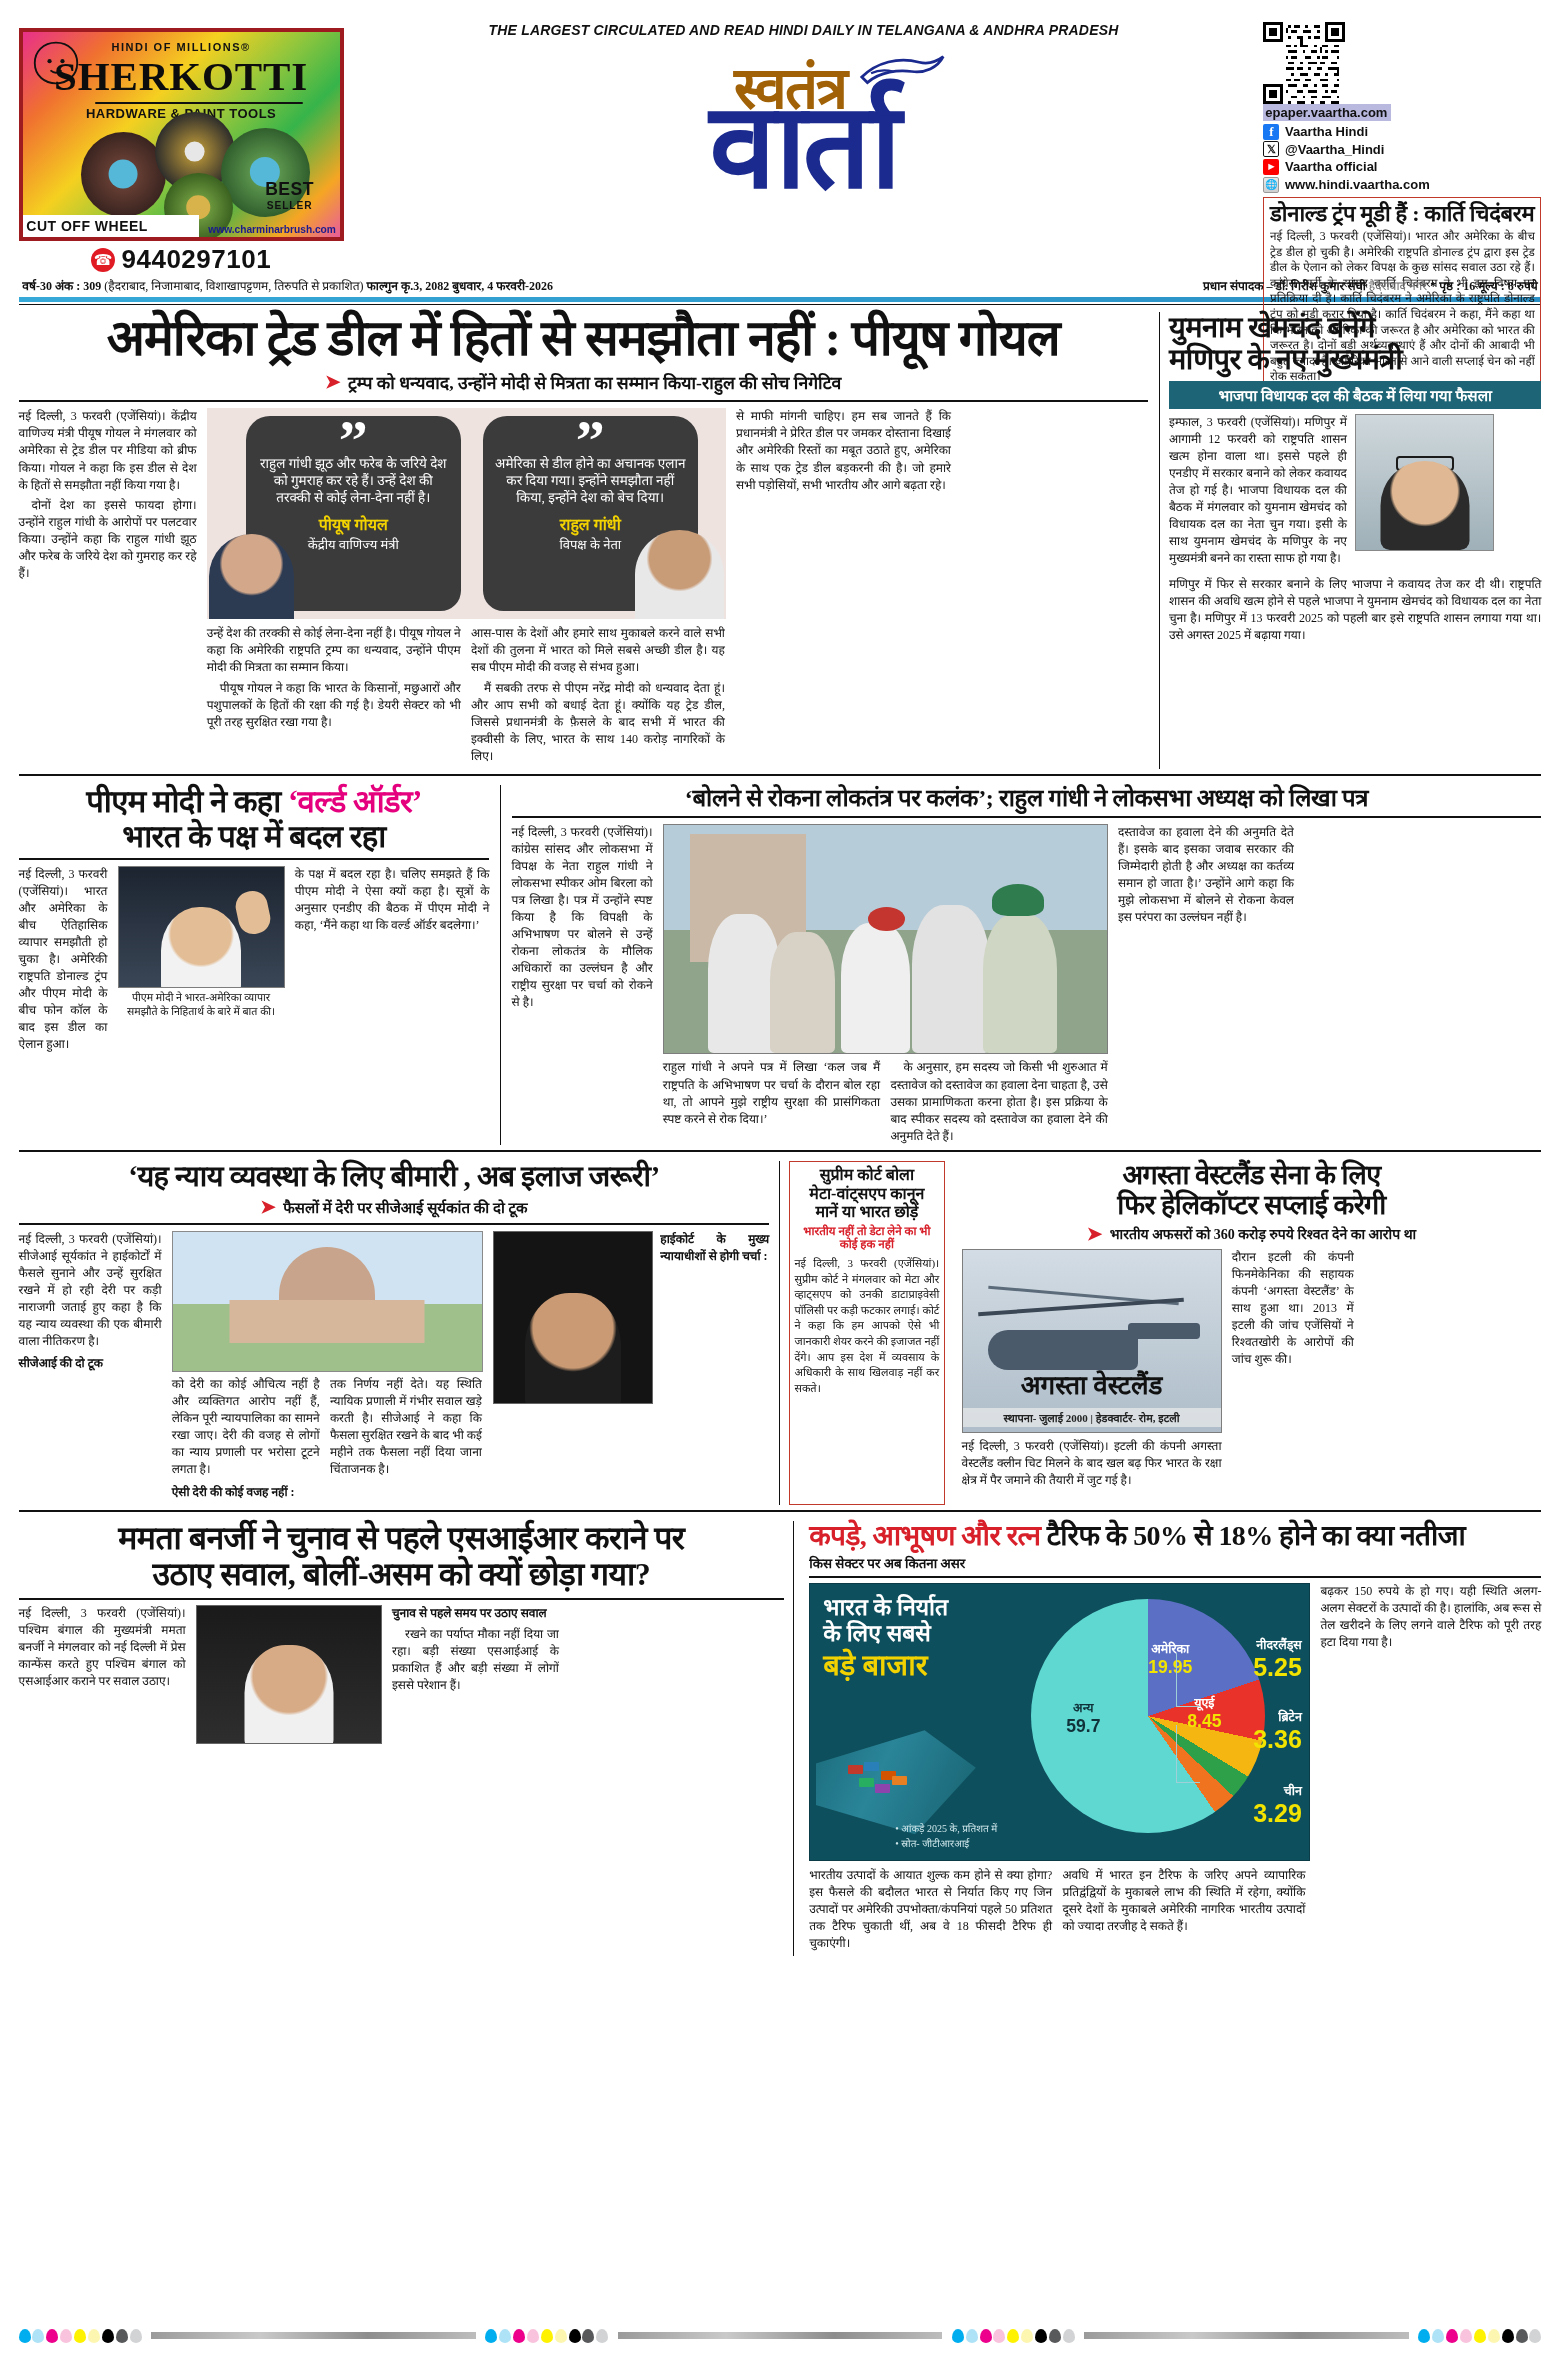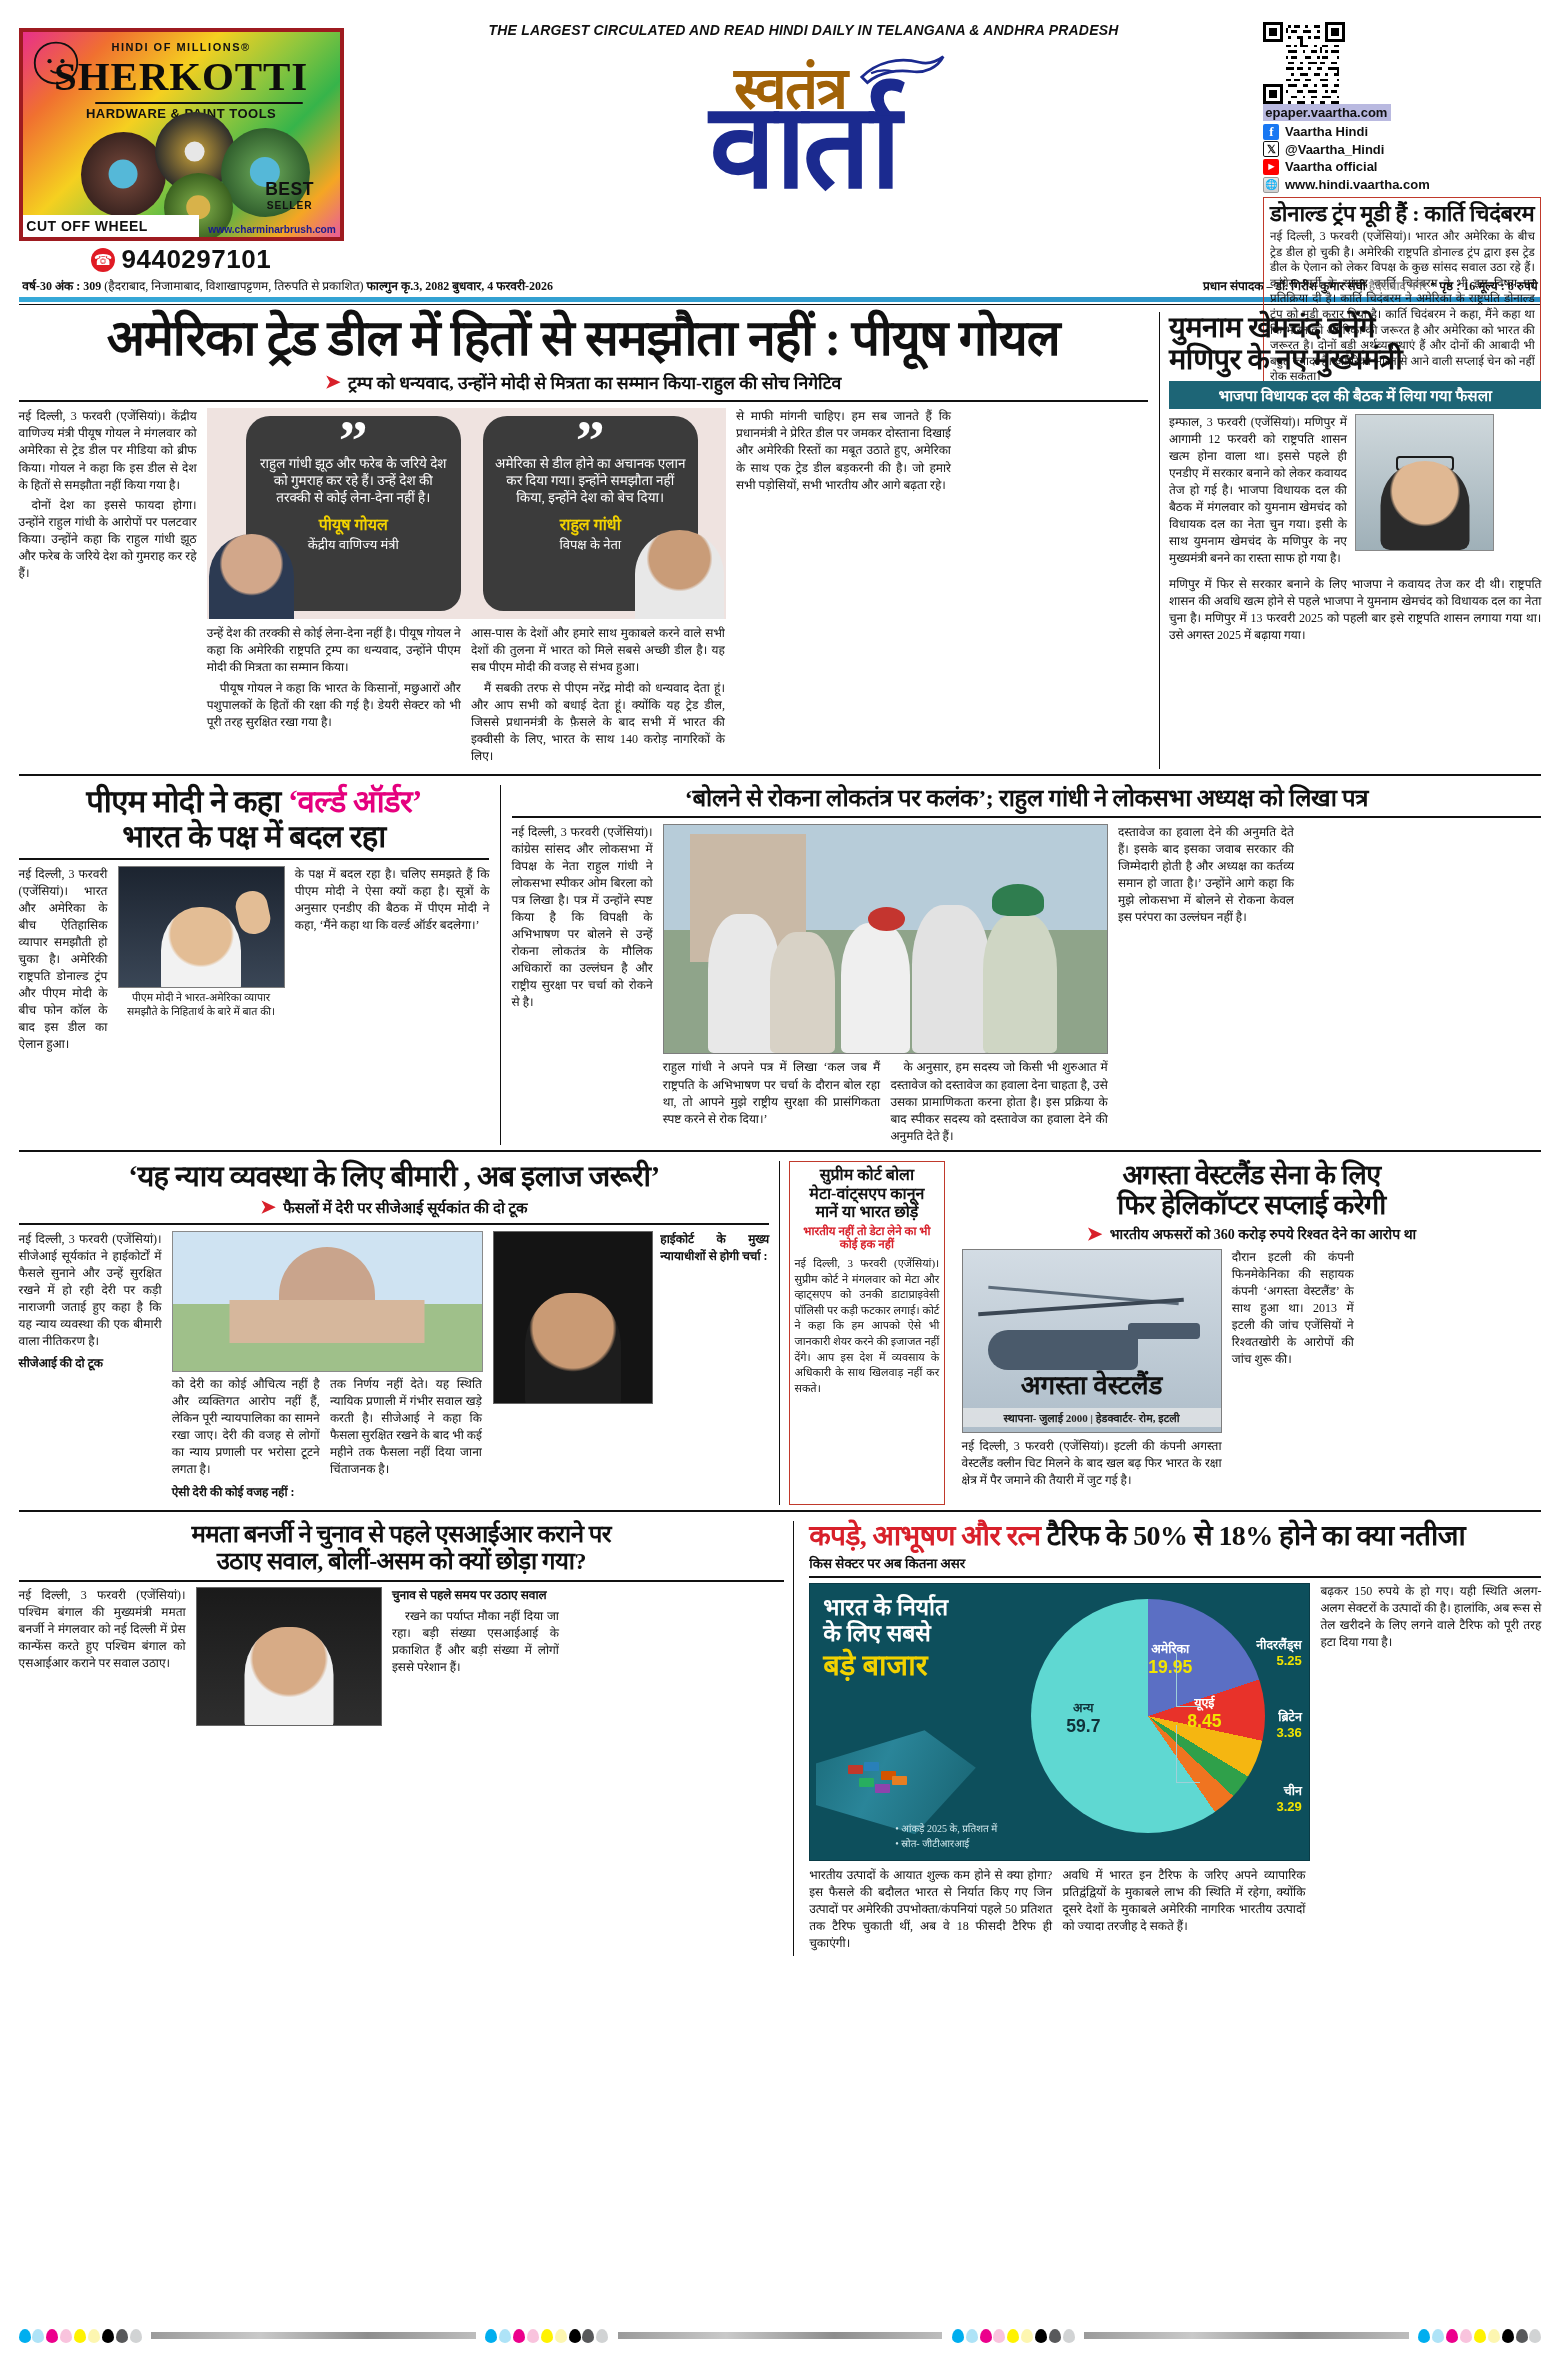--- a/index.html
+++ b/index.html
@@ -175,21 +175,21 @@
   .heli-tail{position:absolute;left:64%;top:40%;width:28%;height:9%;background:#4a5a6b;border-radius:3.7px;}
   .heli-rotor{position:absolute;left:6%;top:30%;width:80%;height:3.7px;background:#3b4754;transform:rotate(-4deg);}
   .heli-rotor2{position:absolute;left:10%;top:24%;width:74%;height:2.8px;background:#5c6b7a;transform:rotate(5deg);}
   .heli-name{position:absolute;left:0;right:0;bottom:30px;text-align:center;font-size:26px;font-weight:bold;color:#111;}
   .heli-sub{position:absolute;left:0;right:0;bottom:5.6px;text-align:center;font-size:11px;font-weight:bold;color:#222;background:rgba(235,235,235,.7);padding:1.9px;}
 
   
   .row4 { display:flex; gap:9.3px; margin-top:9.3px; }
   .r4-left { width:798px; border-right:0.9px solid #111; padding-right:9.3px; }
   .r4-right { flex:1; padding-left:5.6px; }
-  h2.hl-4 { font-size:24px; line-height:1.12; font-weight:bold; text-align:center; letter-spacing:-0.6px; }
+  h2.hl-4 { font-size:32px; line-height:1.12; font-weight:bold; text-align:center; letter-spacing:-0.6px; }
   h2.hl-4r { font-size:28px; line-height:1.1; font-weight:bold; letter-spacing:-0.6px; }
   .hl-4r .red { color:#d8202a; }
   .ph-mamata { width:186px; height:139px; background:linear-gradient(#1a1a1a,#2e2e2e); position:relative; overflow:hidden; border:0.9px solid #666;}
   .ph-mamata:after{content:"";position:absolute;left:50%;bottom:-5.6px;transform:translateX(-50%);
     width:89px;height:104px;border-radius:46% 46% 9.3px 9.3px;
     background:radial-gradient(circle at 50% 30%, #d7ab86 0 42%, #f0f0f0 46% 100%);}
   .ph-mamata .mic{position:absolute;left:28%;bottom:13px;width:16.7px;height:37px;border-radius:7.4px;background:#111;}
 
   
   .info { width:100%; background:#0d4f5c; color:#fff; position:relative; padding:9.3px; height:278px; overflow:hidden; border:0.9px solid #0a3b46; }
@@ -202,21 +202,21 @@
   .ship .cont { position:absolute; width:15px; height:8.3px; border-radius:0.9px; }
   .info-note { position:absolute; left:85px; bottom:9.3px; font-size:10px; line-height:1.5; color:#cfe7ec; }
   .pie-wrap { position:absolute; left:221px; top:15px; width:249px; height:249px; }
   .pie { width:234px; height:234px; border-radius:50%; }
   .pie-lbl { position:absolute; font-family:"Liberation Sans",sans-serif; text-align:center; }
   .pie-lbl .nm { font-size:12.5px; font-weight:bold; color:#fff; }
   .pie-lbl .vl { font-size:17.6px; font-weight:bold; color:#f2e400; }
   .pie-lbl.dark .nm, .pie-lbl.dark .vl { color:#10323a; }
   .side-lbl { position:absolute; font-family:"Liberation Sans",sans-serif; text-align:right; }
   .side-lbl .nm { font-size:12.5px; font-weight:bold; color:#fff; }
-  .side-lbl .vl { font-size:13px; font-weight:bold; color:#f2e400; }
+  .side-lbl .vl { font-size:25px; font-weight:bold; color:#f2e400; }
   .lead-line { position:absolute; border-left:0.9px solid #9fd0d8; border-bottom:0.9px solid #9fd0d8; }
 
   
   .cmyk-strip { position:absolute; left:18.6px; right:18.6px; bottom:32px; display:flex; align-items:center; gap:0; height:15px; }
   .cmyk-grp { display:flex; gap:1.9px; }
   .cmyk-dot { width:12px; height:14px; border-radius:50% 50% 50% 50%/60% 60% 40% 40%; }
   .grey-bar { flex:1; height:6.5px; background:linear-gradient(90deg,#9a9a9a,#c9c9c9,#8d8d8d,#bdbdbd); margin:0 9.3px; }
 </style>
 </head>
 <body>

